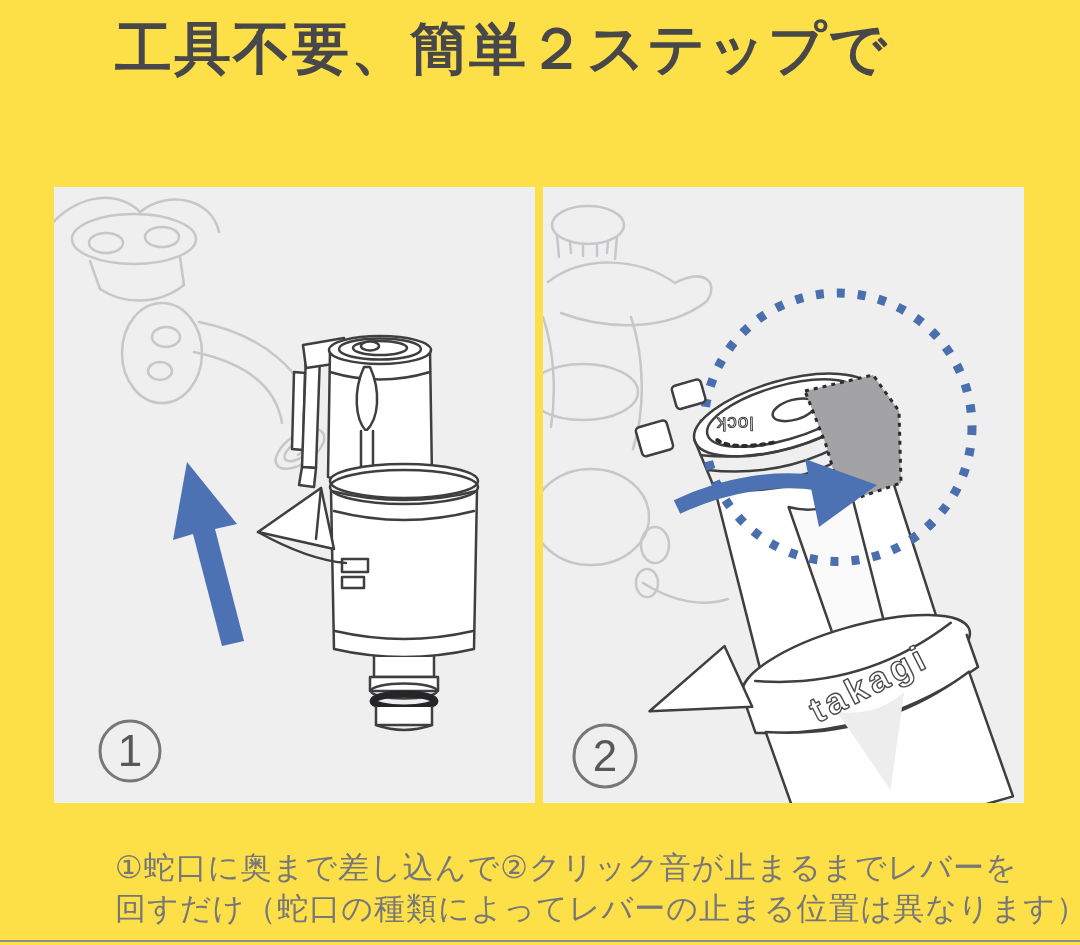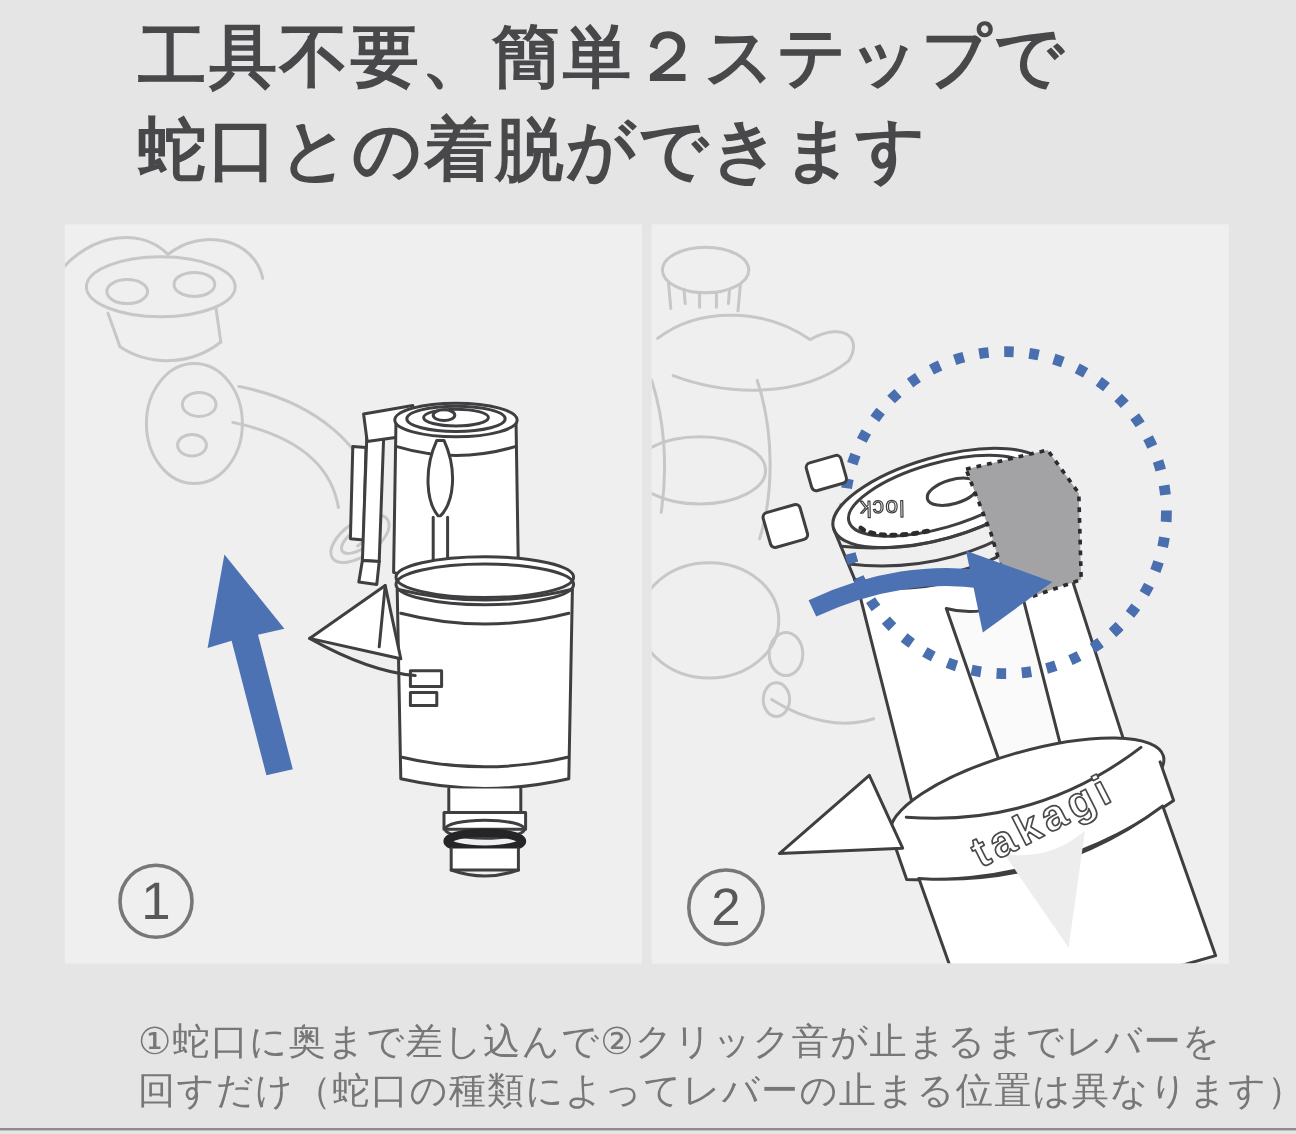--- a/index.html
+++ b/index.html
@@ -1,17 +1,17 @@
 <!DOCTYPE html>
 <html><head>
 <meta charset="utf-8">
 <style>
   html,body{margin:0;padding:0;background:#ffffff;}
   .page{
-    position:relative;width:1080px;height:945px;background:#e5e5e5;overflow:hidden;
+    position:relative;width:1080px;height:945px;background:#fde047;overflow:hidden;
     font-family:"Liberation Sans","DejaVu Sans",sans-serif;
   }
   .title{
     position:absolute;left:115px;top:10px;
     font-size:57px;line-height:77px;font-weight:700;color:#48484a;letter-spacing:2px;
     white-space:nowrap;
   }
   .panels{position:absolute;left:54px;top:187px;display:flex;gap:8px;}
   .panel{width:481px;height:616px;background:#efeff0;position:relative;overflow:hidden;}
   .panel svg{display:block;}
@@ -23,21 +23,20 @@
     position:absolute;left:0;top:940px;width:1080px;height:2px;background:#8d8d8f;
   }
 </style>
 </head>
 <body>
 
 <div class="page">
 
   <div class="title">
     <div>工具不要、簡単２ステップで</div>
-    <div>蛇口との着脱ができます</div>
   </div>
 
   <div class="panels">
 
     <div class="panel">
       <svg viewBox="0 0 481 616" width="481" height="616">
 
         <g stroke="#c7c7c9" stroke-width="2.5" fill="none" stroke-linecap="round" stroke-linejoin="round">
           <path d="M-12,50 C14,8 62,0 86,25 C115,2 158,12 165,45"></path>
           <ellipse cx="80" cy="52" rx="62" ry="25"></ellipse>

